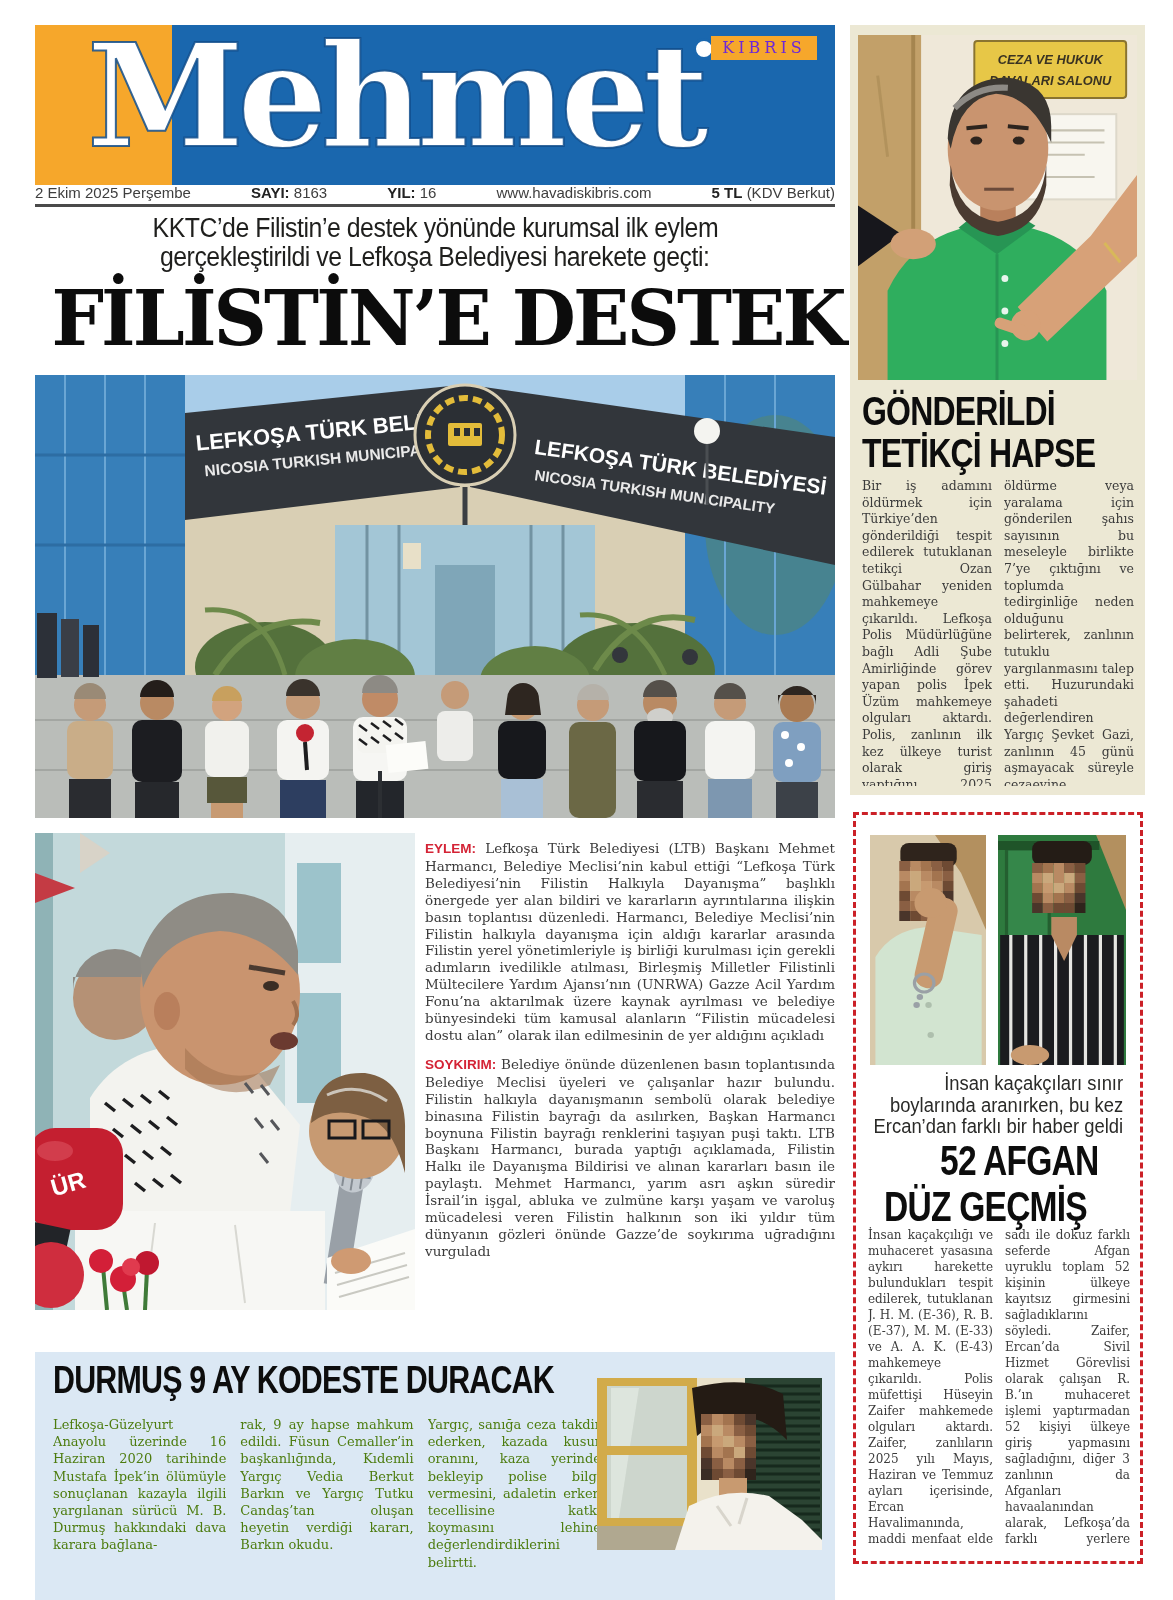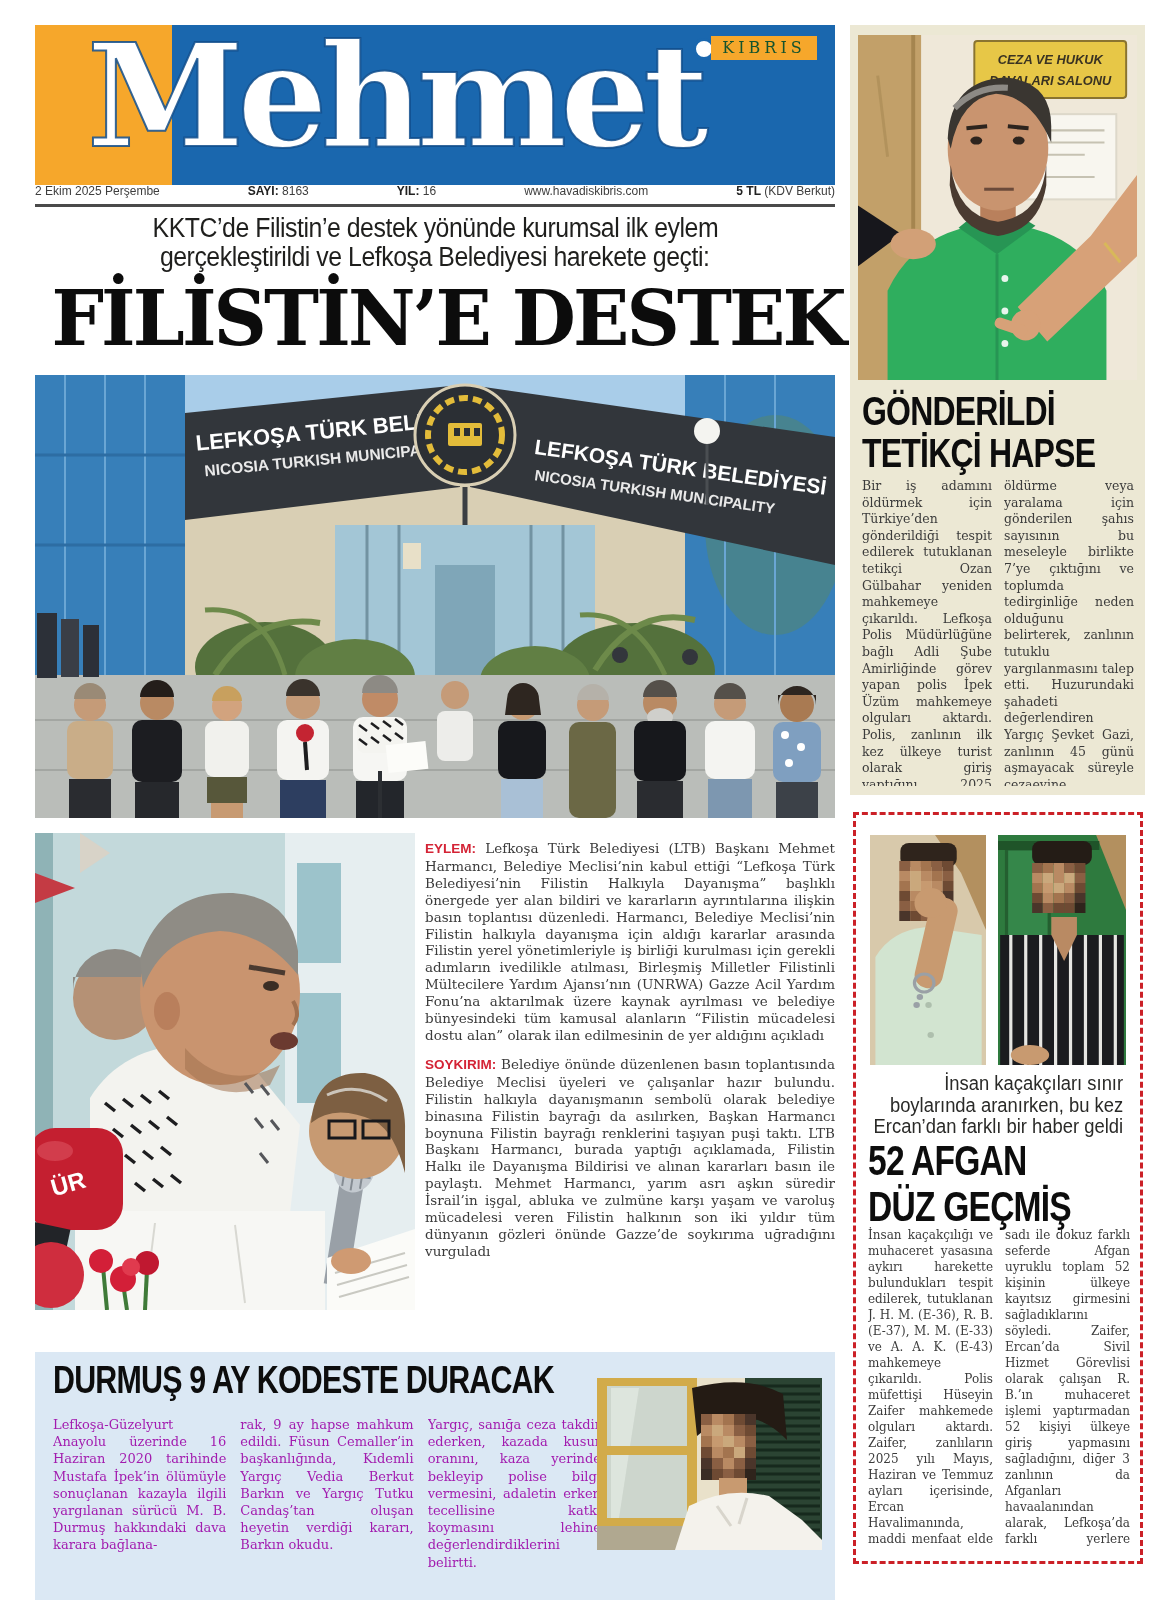--- a/index.html
+++ b/index.html
@@ -7,26 +7,26 @@
         font-family:"Liberation Sans",sans-serif;color:#222;}
   .abs{position:absolute;}
 
   
   .banner{left:35px;top:25px;width:800px;height:160px;background:#1A67AE;overflow:hidden;}
   .banner .orange{position:absolute;left:0;top:0;width:137px;height:160px;background:#F6A72B;}
   .wordmark{position:absolute;left:52px;top:-14px;width:740px;
             font-family:"DejaVu Serif",serif;font-weight:bold;font-size:142px;line-height:170px;
             color:#fff;letter-spacing:-7px;-webkit-text-stroke:2px rgba(16,77,140,.85);}
   .kibris-chip{position:absolute;left:676px;top:11px;width:106px;height:24px;background:#F6A72B;
-               color:#14532d;font-family:"DejaVu Serif",serif;font-size:16px;letter-spacing:4px;
+               color:#6d28d9;font-family:"DejaVu Serif",serif;font-size:16px;letter-spacing:4px;
                text-align:center;line-height:24px;}
   .logo-dot{position:absolute;left:658px;top:13px;width:16px;height:16px;border-radius:50%;
             background:#fff;border:3px solid #1A67AE;}
   .dateline{left:35px;top:184px;width:800px;height:23px;display:flex;justify-content:space-between;
-            align-items:flex-start;font-size:12px;color:#3e3e3e;border-bottom:3px solid #4a4a4a;
+            align-items:flex-start;font-size:15px;color:#3e3e3e;border-bottom:3px solid #4a4a4a;
             padding-bottom:3px;box-sizing:border-box;}
   .dateline b{color:#222;}
 
   
   .kicker{left:35px;top:214px;width:800px;text-align:center;font-size:27px;line-height:29px;
           color:#1f1f1d;letter-spacing:-.5px;}
   .kicker .sq{display:inline-block;transform:scaleX(.92);transform-origin:center;}
   .headline-main{left:35px;top:268px;width:800px;text-align:center;white-space:nowrap;
           font-family:"DejaVu Serif",serif;font-weight:bold;font-size:77px;line-height:100px;
           color:#0c0c0c;letter-spacing:-3px;}
@@ -57,29 +57,29 @@
 
   
   .dash-box{left:853px;top:812px;width:290px;height:752px;border:3px dashed #CB2027;box-sizing:border-box;
             background:#fff;}
   .blur-photos{position:absolute;left:14px;top:20px;width:256px;height:230px;display:flex;gap:12px;}
   .blur-photos .photo{height:230px;}
   .smug-caption{position:absolute;left:6px;top:258px;width:272px;text-align:right;font-size:20px;
                 line-height:21.5px;color:#2a2a28;}
   .smug-caption .sq{display:inline-block;transform:scaleX(.92);transform-origin:center;}
   .smug-title{position:absolute;left:12px;top:326px;width:270px;font-size:42px;}
-  .smug-title div{margin-bottom:6px;}
+  .smug-title div{margin-bottom:6px;text-align:right;}
   .smug-body{position:absolute;left:12px;top:412px;width:262px;height:322px;overflow:hidden;
              font-size:12px;line-height:16px;}
 
   
   .blue-box{left:35px;top:1352px;width:800px;height:248px;background:#DBE8F4;}
   .verdict-title{position:absolute;left:18px;top:10px;width:760px;font-size:38px;}
   .verdict-body{position:absolute;left:18px;top:64px;width:548px;height:172px;display:flex;gap:14px;
-                font-family:"DejaVu Serif",serif;font-size:13px;line-height:17.2px;color:#a21caf;
+                font-family:"DejaVu Serif",serif;font-size:13px;line-height:17.2px;color:#4d7c0f;
                 text-align:justify;}
   .verdict-body .col{flex:1;overflow:hidden;}
   .photo-window{position:absolute;left:562px;top:26px;width:225px;height:172px;}
 </style>
 </head>
 <body>
 
 <div class="page">
 
   <div class="abs banner">

